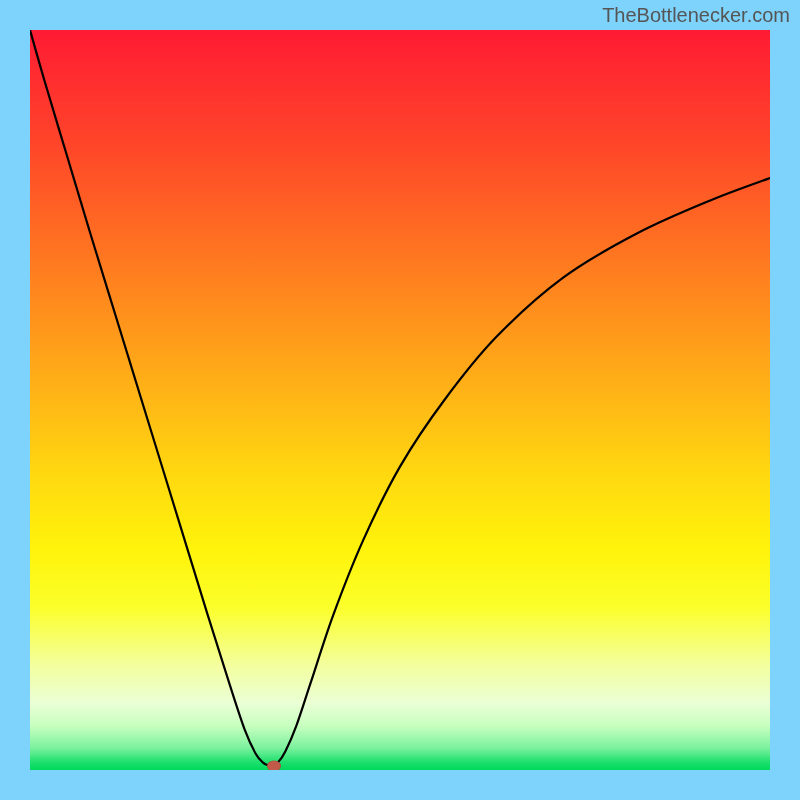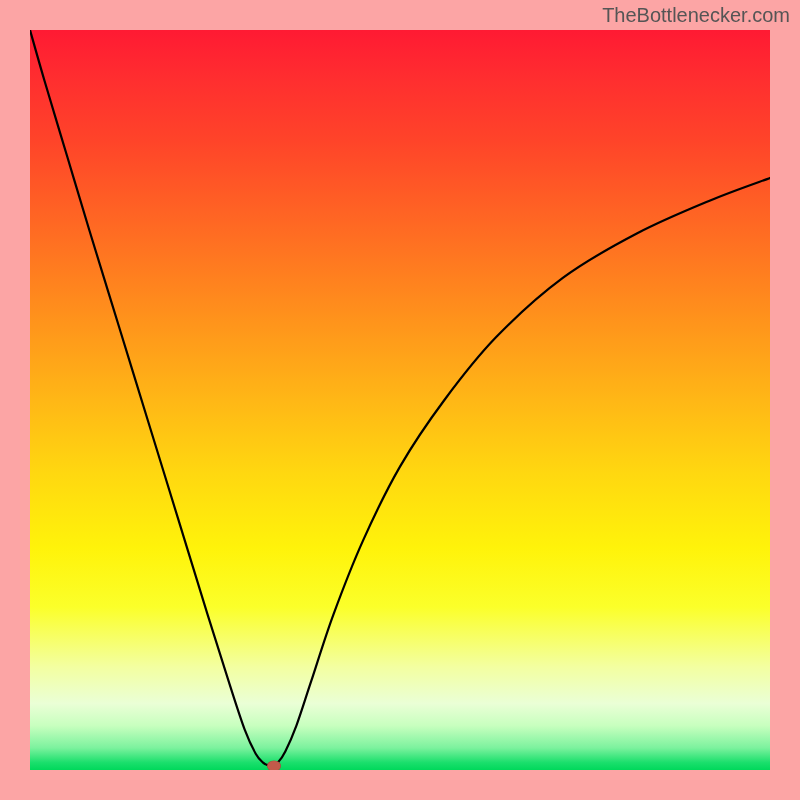--- a/index.html
+++ b/index.html
@@ -8,21 +8,21 @@
     width: 800px;
     height: 800px;
     background: #000;
     overflow: hidden;
     font-family: Arial, Helvetica, sans-serif;
   }
   .frame {
     position: relative;
     width: 800px;
     height: 800px;
-    background: #fca5a5;
+    background: #7dd3fc;
   }
   .watermark {
     position: absolute;
     top: 4px;
     right: 10px;
     color: #555;
     font-size: 20px;
     z-index: 5;
     user-select: none;
   }

